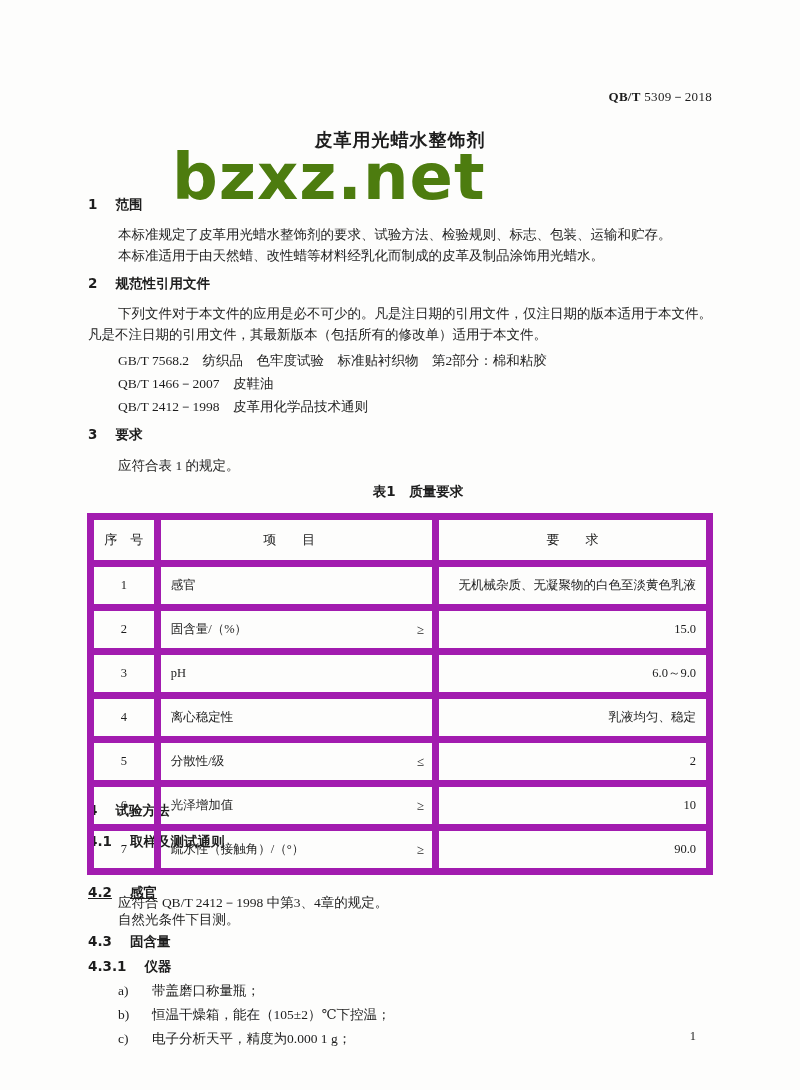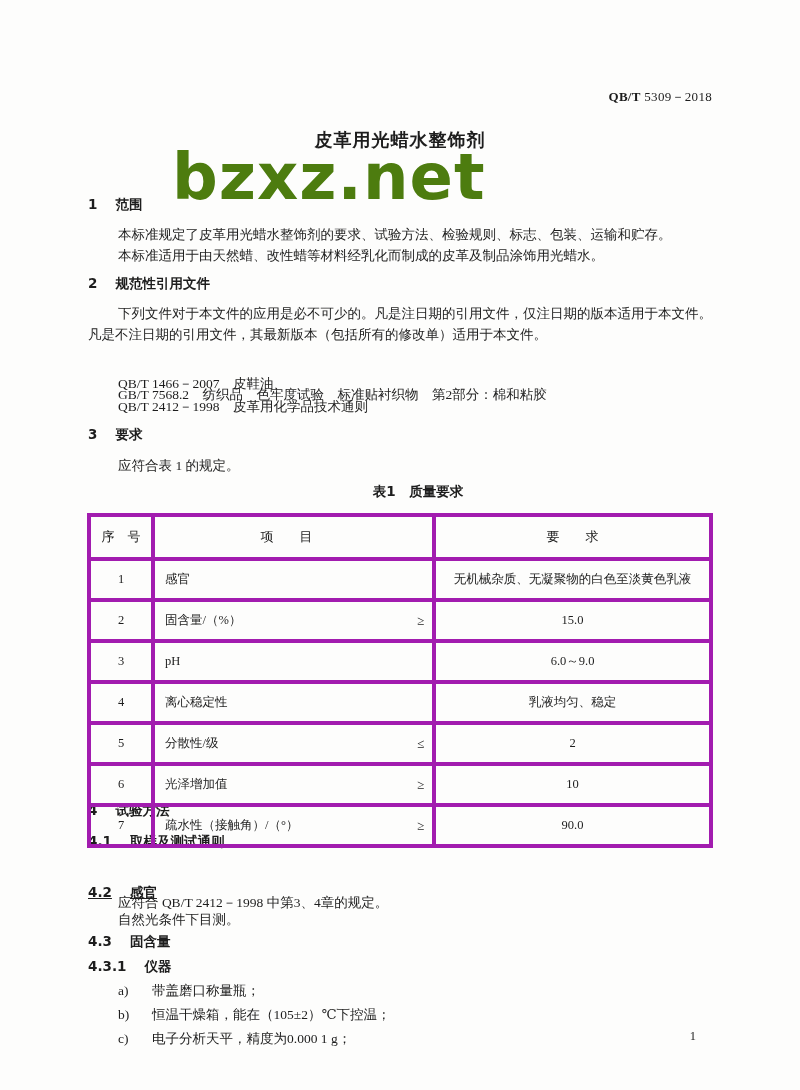--- a/index.html
+++ b/index.html
@@ -96,33 +96,33 @@
     position: absolute;
     left: 87px;
     top: 513px;
     width: 626px;
     border-collapse: collapse;
     font-size: 12.5px;
     z-index: 2;
     background: transparent;
   }
   table.qtable td {
-    border: 4px solid #a21caf;
+    border: 7px solid #a21caf;
     height: 37px;
     padding: 0 10px;
     vertical-align: middle;
   }
   table.qtable tr.hdr td {
     height: 40px;
     text-align: center;
     font-size: 13px;
   }
   .c-no   { width: 43px;  text-align: center; }
   .c-item { width: 285px; position: relative; padding-right: 34px; }
-  .c-req  { width: 297px; text-align: center; }
+  .c-req  { width: 297px; text-align: right; }
   .op {
     position: absolute;
     right: 8px;
     top: 50%;
     transform: translateY(-50%);
     font-size: 13px;
   }
   .sp { display: inline-block; width: 18px; }
   
   .page-num {
@@ -151,21 +151,21 @@
     </div>
     <div class="para" style="left:118px; top:224px;">本标准规定了皮革用光蜡水整饰剂的要求、试验方法、检验规则、标志、包装、运输和贮存。</div>
     <div class="para" style="left:118px; top:245px;">本标准适用于由天然蜡、改性蜡等材料经乳化而制成的皮革及制品涂饰用光蜡水。</div>
 
     <div class="sec-head" style="left:88px; top:275px;">
       <span>2</span><span class="sp"></span><span>规范性引用文件</span>
     </div>
     <div class="para" style="left:118px; top:303px;">下列文件对于本文件的应用是必不可少的。凡是注日期的引用文件，仅注日期的版本适用于本文件。</div>
     <div class="para" style="left:88px; top:324px;">凡是不注日期的引用文件，其最新版本（包括所有的修改单）适用于本文件。</div>
 
-    <div class="ref-line" style="left:118px; top:352px;margin-top:34px;">GB/T 7568.2　纺织品　色牢度试验　标准贴衬织物　第2部分：棉和粘胶</div>
+    <div class="ref-line" style="left:118px; top:352px;">GB/T 7568.2　纺织品　色牢度试验　标准贴衬织物　第2部分：棉和粘胶</div>
     <div class="ref-line" style="left:118px; top:375px;">QB/T 1466－2007　皮鞋油</div>
     <div class="ref-line" style="left:118px; top:398px;">QB/T 2412－1998　皮革用化学品技术通则</div>
 
     <div class="sec-head" style="left:88px; top:426px;">
       <span>3</span><span class="sp"></span><span>要求</span>
     </div>
     <div class="para" style="left:118px; top:455px;">应符合表 1 的规定。</div>
 
     <div class="sec-head" style="left:88px; top:802px;">
       <span>4</span><span class="sp"></span><span>试验方法</span>

